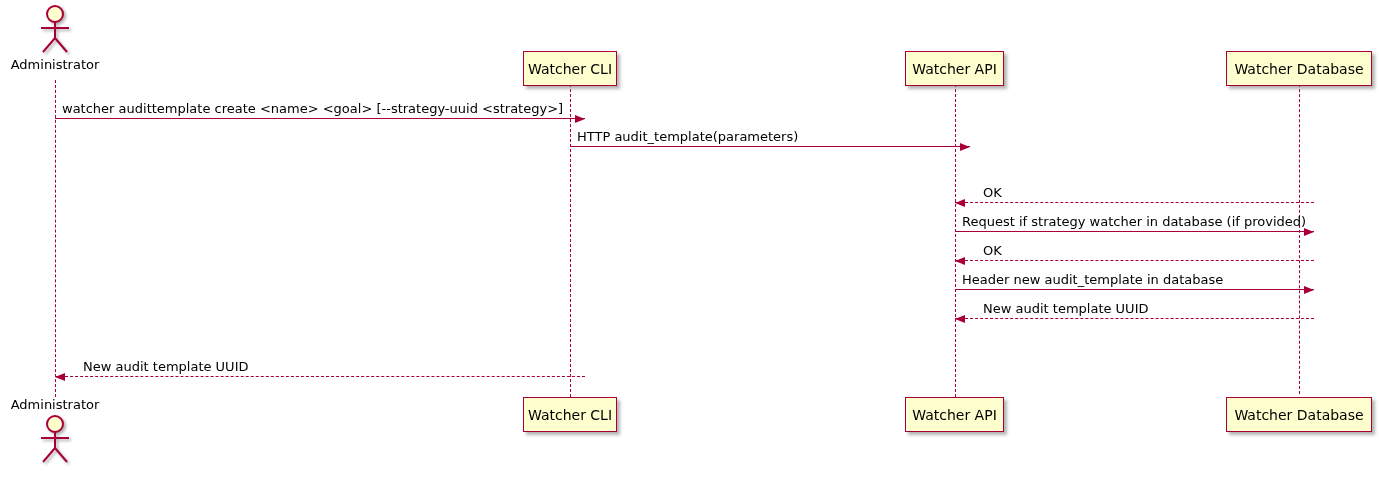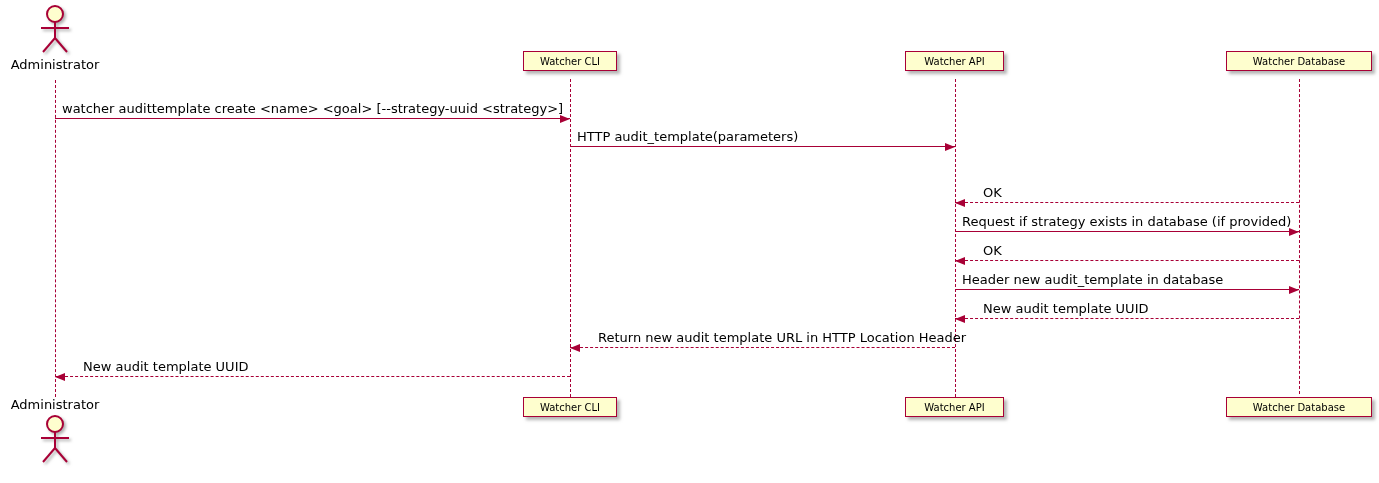--- a/index.html
+++ b/index.html
@@ -16,29 +16,29 @@
   .actor{position:absolute;width:110px;text-align:center;}
   .actor svg{display:block;margin:0 auto;filter:drop-shadow(2px 2px 1.5px rgba(110,110,110,0.55));}
   .actor-label{font-size:13px;line-height:15px;margin-top:3px;white-space:nowrap;}
   .actor.bottom .actor-label{margin-top:0;margin-bottom:2px;}
 
   
   .lifeline{position:absolute;width:0;border-left:1px dashed var(--stroke);}
 
   
   .pbox{
-    position:absolute;height:20px;box-sizing:border-box;
+    position:absolute;height:35px;box-sizing:border-box;
     background:var(--fill);border:1.5px solid var(--stroke);
     box-shadow:3px 3px 3px rgba(120,120,120,0.55);
     display:flex;align-items:center;justify-content:center;
-    font-size:10px;white-space:nowrap;
+    font-size:14px;white-space:nowrap;
   }
 
   
-  .msg{position:absolute;height:18px;}
+  .msg{position:absolute;height:18px;padding-left:15px;}
   .msg-label{
     position:absolute;bottom:2px;left:7px;
     font-size:13px;line-height:15px;white-space:nowrap;color:var(--text);
   }
   .msg.rtl .msg-label{left:28px;}
   .msg-line{position:absolute;left:0;right:0;bottom:-1px;height:0;border-top:1px solid var(--stroke);}
   .msg.dashed .msg-line{border-top-style:dashed;}
   .arrowhead{position:absolute;bottom:-5px;width:0;height:0;border-top:4px solid transparent;border-bottom:4px solid transparent;}
   .arrowhead.right{right:0;border-left:10px solid var(--stroke);}
   .arrowhead.left{left:0;border-right:10px solid var(--stroke);}
@@ -96,21 +96,21 @@
   </div>
 
 
   <div class="msg dashed rtl" style="left:955px;top:184px;width:344px;">
     <span class="msg-label">OK</span>
     <div class="msg-line"></div>
     <div class="arrowhead left"></div>
   </div>
 
   <div class="msg solid" style="left:955px;top:213px;width:344px;">
-    <span class="msg-label">Request if strategy exists in database (if provided)</span>
+    <span class="msg-label">Request if strategy watcher in database (if provided)</span>
     <div class="msg-line"></div>
     <div class="arrowhead right"></div>
   </div>
 
   <div class="msg dashed rtl" style="left:955px;top:242px;width:344px;">
     <span class="msg-label">OK</span>
     <div class="msg-line"></div>
     <div class="arrowhead left"></div>
   </div>
 
@@ -119,25 +119,20 @@
     <div class="msg-line"></div>
     <div class="arrowhead right"></div>
   </div>
 
   <div class="msg dashed rtl" style="left:955px;top:300px;width:344px;">
     <span class="msg-label">New audit template UUID</span>
     <div class="msg-line"></div>
     <div class="arrowhead left"></div>
   </div>
 
-  <div class="msg dashed rtl" style="left:570px;top:329px;width:385px;">
-    <span class="msg-label">Return new audit template URL in HTTP Location Header</span>
-    <div class="msg-line"></div>
-    <div class="arrowhead left"></div>
-  </div>
 
   <div class="msg dashed rtl" style="left:55px;top:358px;width:515px;">
     <span class="msg-label">New audit template UUID</span>
     <div class="msg-line"></div>
     <div class="arrowhead left"></div>
   </div>
 
 </div>
 
 </body></html>

